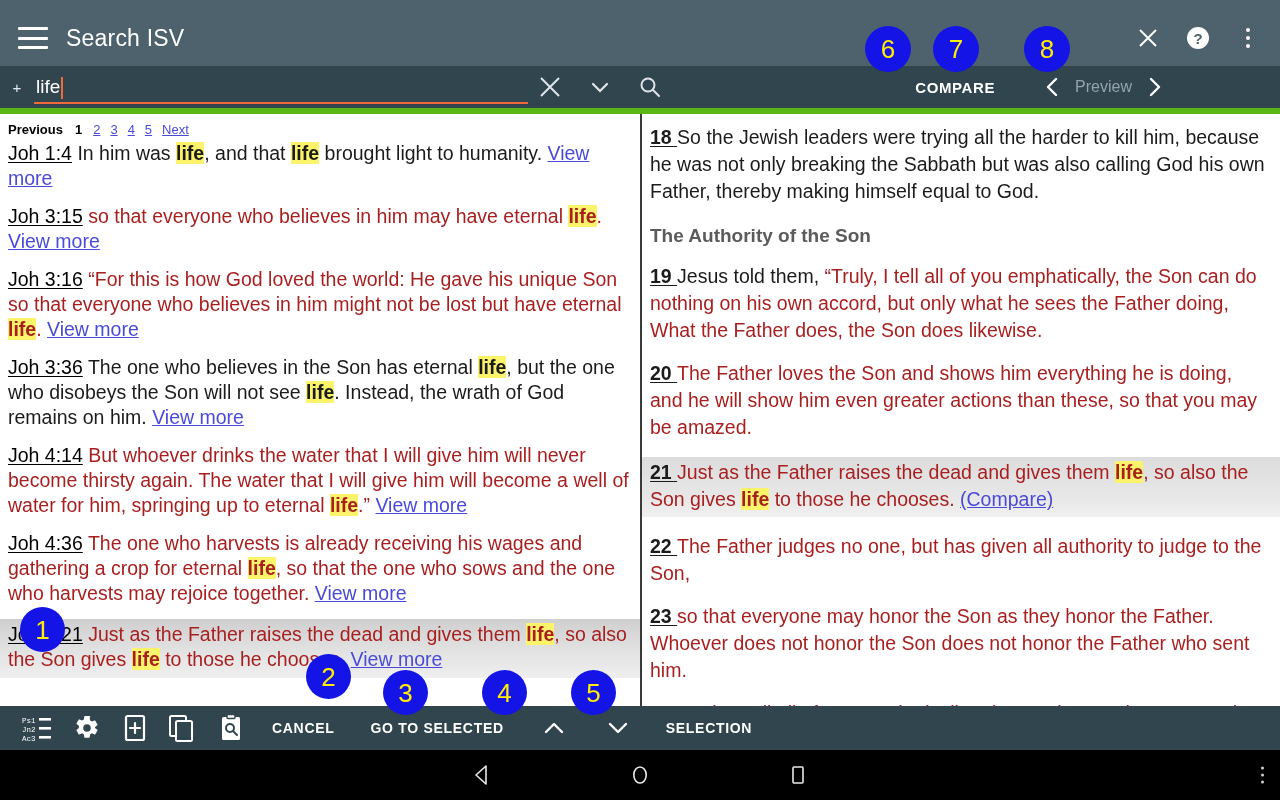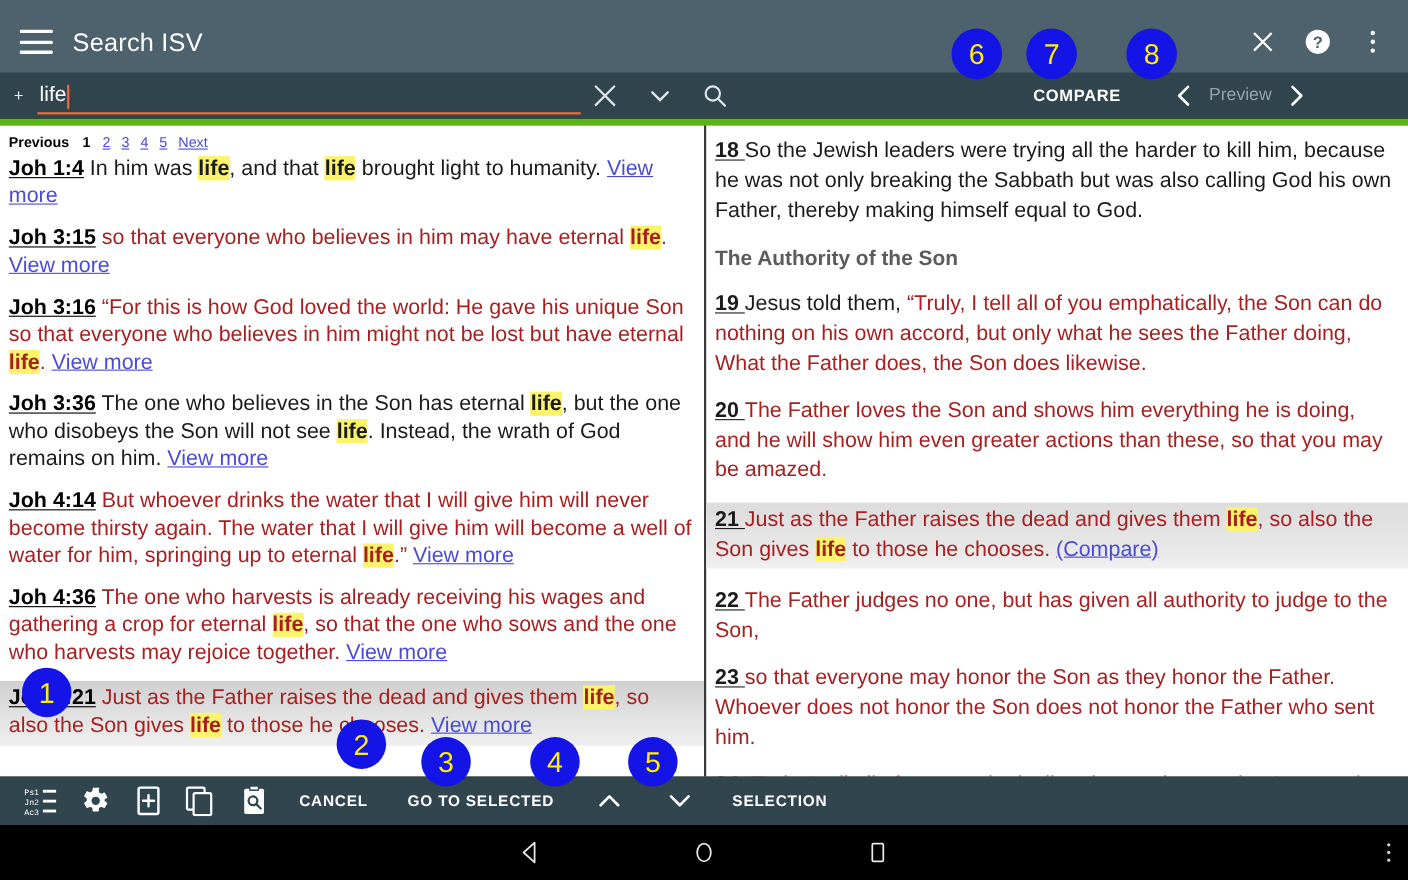--- a/index.html
+++ b/index.html
@@ -32,21 +32,21 @@
   .plus-btn { width: 34px; text-align: center; color: #e6ecef; font-size: 15px; cursor: pointer; flex: none; }
   .search-field {
     position: relative; width: 494px; height: 42px; flex: none;
     display: flex; align-items: center;
   }
   .search-value { color: #ffffff; font-size: 19px; padding-left: 2px; white-space: pre; }
   .caret { display: inline-block; width: 2px; height: 22px; background: #f0693a; margin-left: 1px;
            position: relative; top: 1px; }
   .search-underline { position: absolute; left: 0; right: 0; bottom: 4px; height: 2px; background: #f0693a; }
   .search-actions { display: flex; align-items: center; gap: 22px; margin-left: 8px; }
-  .compare-zone { margin-left: auto; display: flex; align-items: center; gap: 0; padding-right: 84px; justify-content: space-between; }
+  .compare-zone { margin-left: auto; display: flex; align-items: center; gap: 0; padding-right: 108px; justify-content: space-between; }
   .compare-label { color: #ffffff; font-size: 15px; font-weight: 700; letter-spacing: .6px; cursor: pointer; }
   .prevnext { display: flex; align-items: center; gap: 0; margin-left: 40px; }
   .chev { width: 34px; height: 34px; display: inline-flex; align-items: center; justify-content: center; cursor: pointer; }
   .preview-label { color: #93a4ac; font-size: 16px; padding: 0 6px; }
 
   
   .greenbar { position: absolute; left: 0; top: 108px; width: 1280px; height: 6px; background: #5cb517; }
 
   
   .panels { position: absolute; left: 0; top: 114px; width: 1280px; height: 592px; display: flex; }
@@ -56,21 +56,21 @@
 
   
   .pager { font-size: 13px; color: #000; margin-bottom: 2px; white-space: nowrap; }
   .pager .pg-cur { font-weight: 700; margin: 0 6px; }
   .pager a { color: #4a4ad8; text-decoration: underline; margin: 0 5px; }
   .pager .pg-prev { font-weight: 700; color: #000; text-decoration: none; margin-right: 6px; }
 
   
   .result { font-size: 19.5px; line-height: 25px; margin-top: 13px; }
   .result:first-of-type { margin-top: 4px; }
-  .ref { font-weight: 700; color: #000; text-decoration: underline; text-underline-offset: 2px; }
+  .ref { font-weight: 400; color: #000; text-decoration: underline; text-underline-offset: 2px; }
   .txt-black { color: #1b1b1b; }
   .txt-red   { color: #a81f1f; }
   .hl { background: #fbf36a; font-weight: 700; }
   .vm { color: #4a4ad8; text-decoration: underline; }
   .selected-row { background: linear-gradient(180deg,#cfcfcf 0%, #e4e4e4 60%, #efefef 100%);
                   margin-left: -8px; margin-right: -10px; padding: 3px 10px 6px 8px; }
 
   
   .verse { font-size: 19.5px; line-height: 27px; margin-top: 16px; color: #a81f1f; }
   .verse:first-child { margin-top: 0; }

